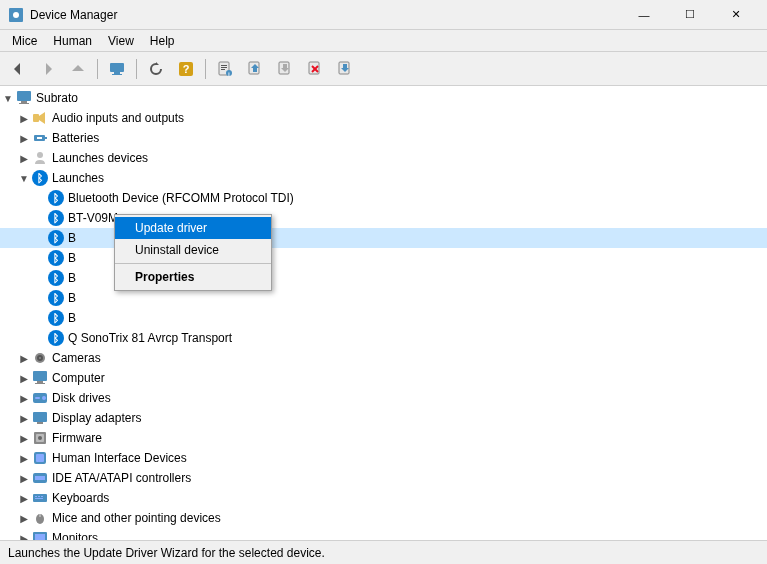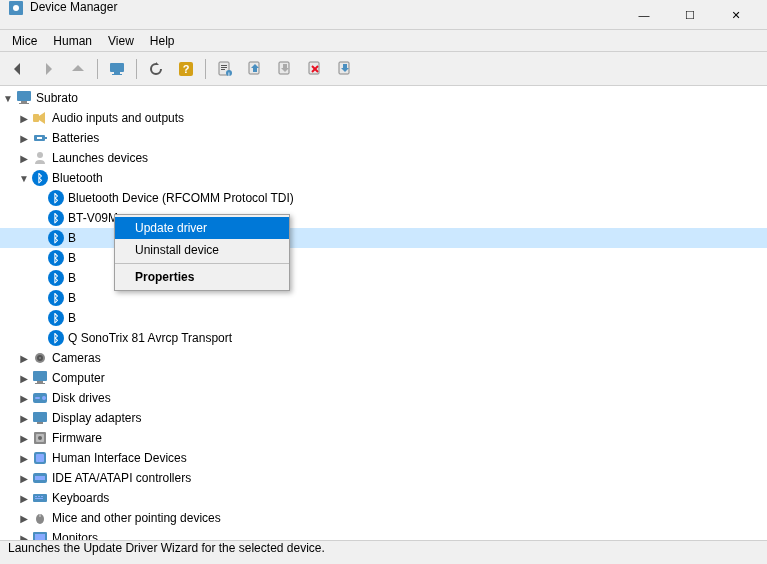--- a/index.html
+++ b/index.html
@@ -10,20 +10,21 @@
       width: 767px;
       height: 564px;
       overflow: hidden;
     }
 
     
     .title-bar {
       background: #f0f0f0;
       height: 30px;
       display: flex;
+      align-items: center;
       padding: 0 8px;
       border-bottom: 1px solid #d0d0d0;
       user-select: none;
     }
     .title-bar-icon {
       width: 16px;
       height: 16px;
       margin-right: 6px;
       display: flex;
       align-items: center;
@@ -150,21 +151,21 @@
 
     .tree-label {
       font-size: 12px;
     }
 
     
     .context-menu {
       position: absolute;
       left: 114px;
       top: 128px;
-      width: 176px;
+      width: 158px;
       background: #f0f0f0;
       border: 1px solid #a0a0a0;
       box-shadow: 2px 2px 5px rgba(0,0,0,0.3);
       z-index: 100;
       padding: 2px 0;
     }
     .context-menu-item {
       padding: 4px 20px;
       cursor: pointer;
       font-size: 12px;
@@ -182,21 +183,21 @@
       background: #c0c0c0;
       margin: 2px 0;
     }
 
     
     .status-bar {
       height: 24px;
       background: #f0f0f0;
       border-top: 1px solid #d0d0d0;
       display: flex;
-      align-items: flex-start;
+      align-items: center;
       padding: 0 8px;
       font-size: 12px;
     }
 
     
     .tree-view::-webkit-scrollbar { width: 16px; }
     .tree-view::-webkit-scrollbar-track { background: #f0f0f0; border-left: 1px solid #d0d0d0; }
     .tree-view::-webkit-scrollbar-thumb { background: #c0c0c0; border: 3px solid #f0f0f0; border-radius: 4px; }
   </style>
 </head>
@@ -353,21 +354,21 @@
 
     <div class="tree-item">
       <span class="tree-indent" style="width:16px"></span>
       <span class="tree-toggle" style="color:#555">▼</span>
       <span class="tree-icon">
         <svg width="16" height="16" viewBox="0 0 16 16">
           <rect x="0" y="0" width="16" height="16" rx="8" fill="#0078d7"></rect>
           <text x="8" y="12" text-anchor="middle" fill="white" font-size="11" font-family="serif" font-weight="bold">ᛒ</text>
         </svg>
       </span>
-      <span class="tree-label">Bluetooth</span>
+      <span class="tree-label">Launches</span>
     </div>
 
     <div class="tree-item">
       <span class="tree-indent" style="width:32px"></span>
       <span class="tree-toggle" style="width:16px;display:inline-block"></span>
       <span class="tree-icon">
         <svg width="16" height="16" viewBox="0 0 16 16">
           <rect x="0" y="0" width="16" height="16" rx="8" fill="#0078d7"></rect>
           <text x="8" y="12" text-anchor="middle" fill="white" font-size="11" font-family="serif" font-weight="bold">ᛒ</text>
         </svg>

